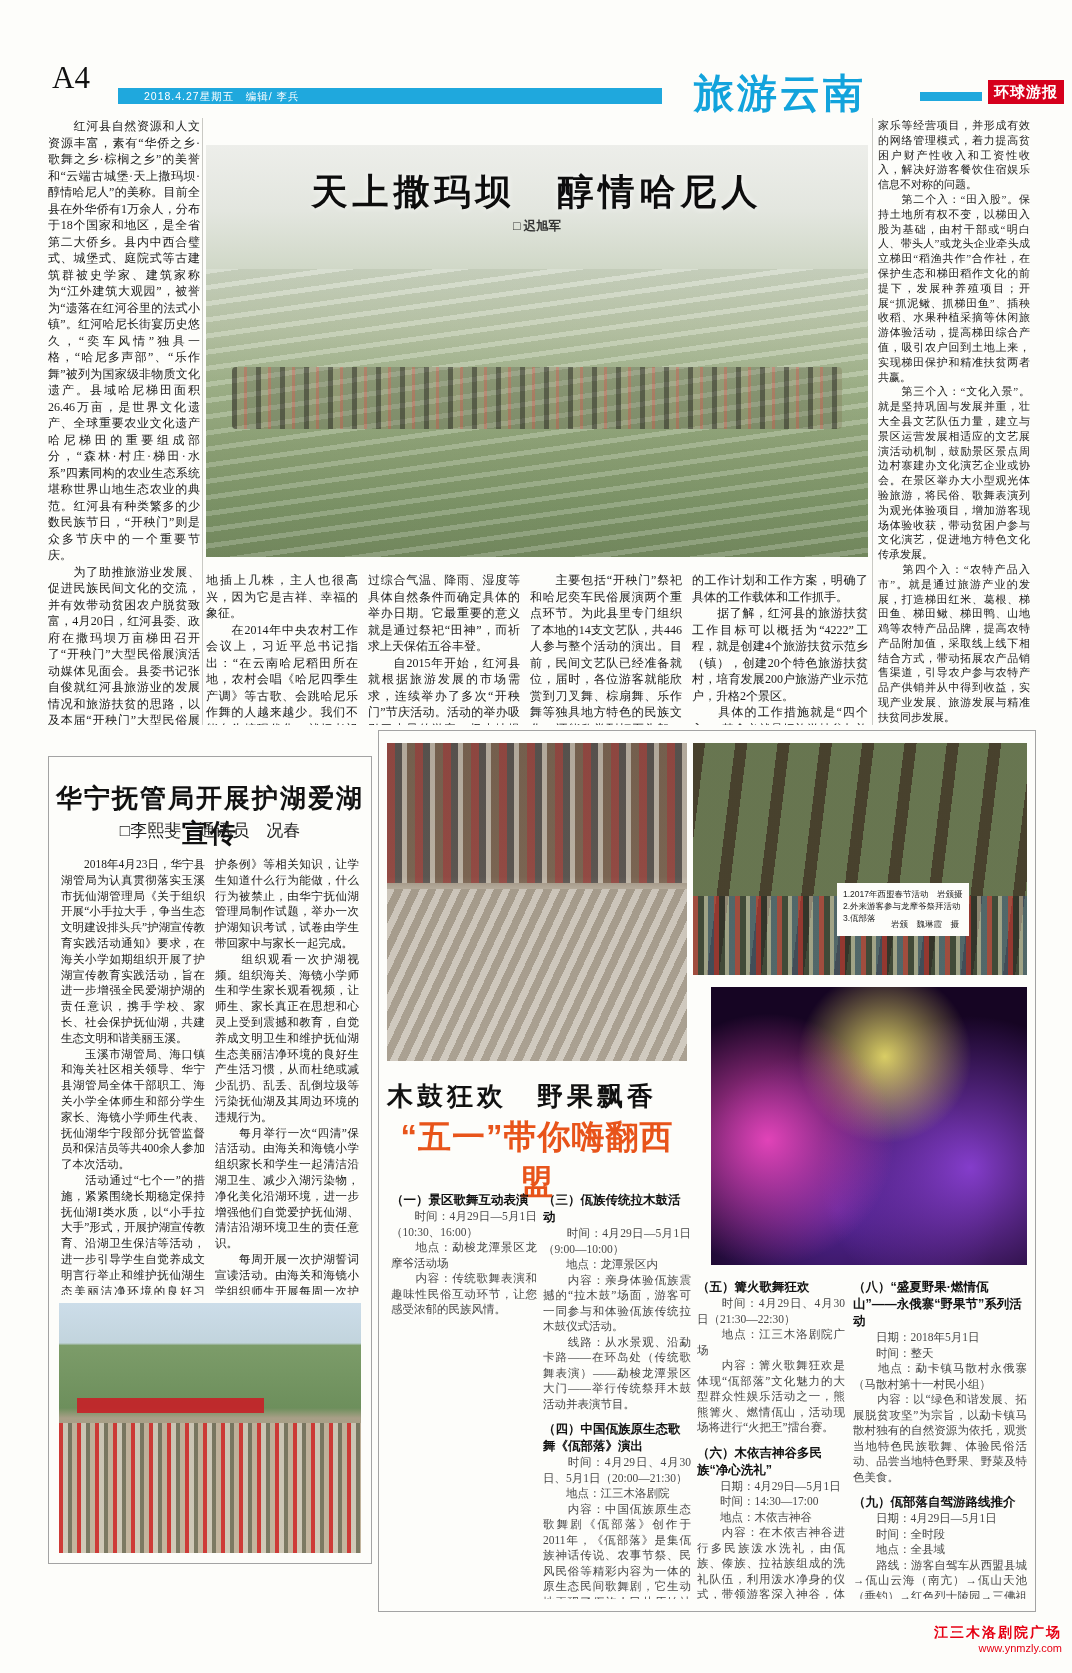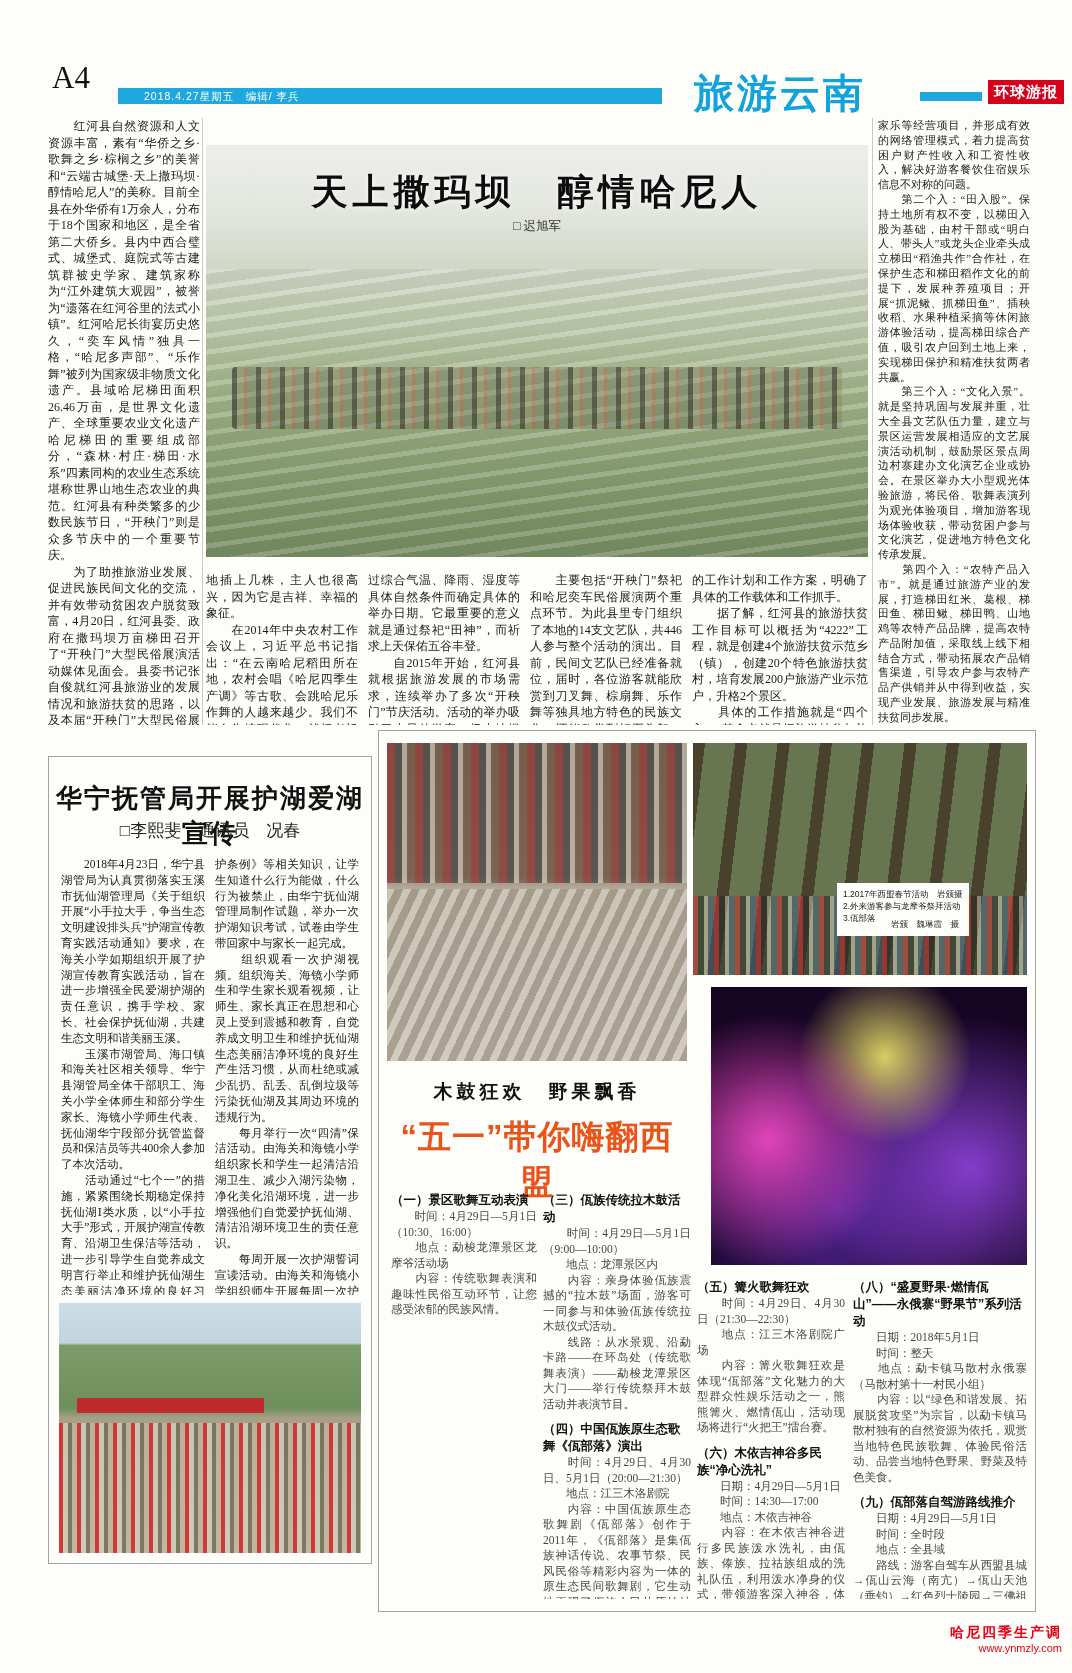--- a/index.html
+++ b/index.html
@@ -56,21 +56,21 @@
       background:repeating-linear-gradient(90deg,rgba(200,50,50,.6) 0 5px,rgba(40,45,40,.6) 5px 11px,
       rgba(230,220,200,.45) 11px 15px,rgba(60,90,130,.5) 15px 21px);filter:blur(.5px);}
   .stagephoto{background:
       radial-gradient(circle at 18% 55%,rgba(235,70,190,.95),rgba(235,70,190,0) 42%),
       radial-gradient(circle at 55% 25%,rgba(250,240,110,.85),rgba(250,240,110,0) 32%),
       radial-gradient(circle at 82% 65%,rgba(150,70,230,.85),rgba(150,70,230,0) 48%),
       radial-gradient(circle at 40% 80%,rgba(90,40,160,.9),rgba(90,40,160,0) 55%),#160523;}
   .capbox{background:#fdfdfa;font-size:8.5px;line-height:12px;color:#222;
           font-family:"Liberation Sans",sans-serif;padding:5px 4px 2px 6px;white-space:pre-line;}
   .capcredit{font-size:8.5px;text-align:right;color:#222;font-family:"Liberation Sans",sans-serif;padding-right:6px;}
-  .wakicker{font-size:19px;font-weight:bold;letter-spacing:4px;text-align:center;color:#111;
+  .wakicker{font-size:26px;font-weight:bold;letter-spacing:4px;color:#111;
             font-family:"Liberation Sans",sans-serif;}
   .watitle{font-size:33px;font-weight:bold;letter-spacing:1px;text-align:center;color:#e8541a;
            font-family:"Liberation Sans",sans-serif;}
   .ev-t{font-weight:bold;font-size:12.5px;line-height:17px;color:#111;font-family:"Liberation Sans",sans-serif;
         margin-top:9px;text-align:left;}
   .ev-b{font-size:11.5px;line-height:15.5px;color:#474747;text-align:justify;white-space:pre-line;}
   .poem{font-size:11.5px;line-height:16px;color:#333;white-space:pre-line;text-align:left;}
   
   .wm1{color:#e60113;font-weight:bold;font-size:14px;font-family:"Liberation Sans",sans-serif;letter-spacing:2px;}
   .wm2{color:#e60113;font-size:11px;font-family:"Liberation Sans",sans-serif;}
@@ -91,21 +91,21 @@
   <div class="abs col" style="left:48px;top:118px;width:152px;height:607px;">　　红河县自然资源和人文资源丰富，素有“华侨之乡·歌舞之乡·棕榈之乡”的美誉和“云端古城堡·天上撒玛坝·醇情哈尼人”的美称。目前全县在外华侨有1万余人，分布于18个国家和地区，是全省第二大侨乡。县内中西合璧式、城堡式、庭院式等古建筑群被史学家、建筑家称为“江外建筑大观园”，被誉为“遗落在红河谷里的法式小镇”。红河哈尼长街宴历史悠久，“奕车风情”独具一格，“哈尼多声部”、“乐作舞”被列为国家级非物质文化遗产。县域哈尼梯田面积26.46万亩，是世界文化遗产、全球重要农业文化遗产哈尼梯田的重要组成部分，“森林·村庄·梯田·水系”四素同构的农业生态系统堪称世界山地生态农业的典范。红河县有种类繁多的少数民族节日，“开秧门”则是众多节庆中的一个重要节庆。
 　　为了助推旅游业发展、促进民族民间文化的交流，并有效带动贫困农户脱贫致富，4月20日，红河县委、政府在撒玛坝万亩梯田召开了“开秧门”大型民俗展演活动媒体见面会。县委书记张自俊就红河县旅游业的发展情况和旅游扶贫的思路，以及本届“开秧门”大型民俗展演活动的筹备情况和与会媒体进行了通报和交流。
 　　“开秧门”是哈尼族村寨迎接播种的一种传统古朴的仪式，也称“伏施期”。开秧门当天，全村男女老少身着节日盛装来到田间，由“咪谷”栽下第一丛秧苗，随后大家一边唱着《栽秧山歌》一边互帮互助栽插秧苗。前来观光的游客若在农户的田</div>
   <div class="abs vline" style="left:202px;top:118px;height:607px;"></div>
 
   <div class="abs mainphoto" style="left:206px;top:145px;width:662px;height:412px;">
     <div class="terracetex"></div>
     <div class="crowdband"></div>
   </div>
   <div class="abs headline" style="left:206px;top:168px;width:662px;">天上撒玛坝　醇情哈尼人</div>
-  <div class="abs byline" style="left:206px;top:218px;width:662px;">□ 迟旭军</div>
+  <div class="abs byline" style="left:206px;top:218px;width:662px;font-weight:bold;">□ 迟旭军</div>
 
   <div class="abs col" style="left:206px;top:572px;width:152px;height:153px;">地插上几株，主人也很高兴，因为它是吉祥、幸福的象征。
 　　在2014年中央农村工作会议上，习近平总书记指出：“在云南哈尼稻田所在地，农村会唱《哈尼四季生产调》等古歌、会跳哈尼乐作舞的人越来越少。我们不能名为搞现代化，就把老祖宗的好东西弄丢了！”为贯彻落实习近平总书记的讲话精神，自2015年开始，红河县每年都会在阿扎河乡普春村委会举办“开秧门”大型民俗展演活动，进一步挖掘、整理、传承红河县哈尼族多声部民歌，助推红河县民族民间文化大发展、大繁荣，为红河县与全国全省全州同步全面建成小康社会提供了坚强的文化支撑。
 　　“开秧门”的哈尼语叫做“卡秋棚”，举办日期由村中德高望重的“咪谷”根据农时节令的变化，通</div>
   <div class="abs col" style="left:368px;top:572px;width:152px;height:153px;">过综合气温、降雨、湿度等具体自然条件而确定具体的举办日期。它最重要的意义就是通过祭祀“田神”，而祈求上天保佑五谷丰登。
 　　自2015年开始，红河县就根据旅游发展的市场需求，连续举办了多次“开秧门”节庆活动。活动的举办吸引了大量的游客，极大地提升了红河县的知名度和美誉度。同时也受到了中央交响乐团以关峡团长为代表的一批老艺术家的高度关注。其中“四季生产调”就是最大的关注点。哈尼族多声部音乐是哈尼族祖先在梯田耕作中创造并流传下来的，以歌颂劳动、祈福丰收、赞美爱情为主要内容，通过唱、跳、弹等艺术表现形式展现哈尼族的日常生活。哈尼“多声部”如今已传唱有8个声部，是迄今发现的民歌中声部最多的特例。</div>
   <div class="abs col" style="left:530px;top:572px;width:152px;height:153px;">　　主要包括“开秧门”祭祀和哈尼奕车民俗展演两个重点环节。为此县里专门组织了本地的14支文艺队，共446人参与整个活动的演出。目前，民间文艺队已经准备就位，届时，各位游客就能欣赏到刀叉舞、棕扇舞、乐作舞等独具地方特色的民族文化，还能欣赏到打石头架、奕车恋情等独特的民族风情。同时，为了最大限度地保持活动的原生态，活动的展演场地选在了撒玛坝梯田景区，这也是中国连片面积最大的哈尼梯田。参演的文艺队主要通过重复往日的开秧门仪式，来展现传统的民族习俗和文化。
 　　见面会上，张书记还对红河县的旅游扶贫项目做了重点介绍和阐述。目前，红河县已经被列为省级旅游扶贫示范县，制订了详细</div>
   <div class="abs col" style="left:692px;top:572px;width:176px;height:153px;">的工作计划和工作方案，明确了具体的工作载体和工作抓手。
 　　据了解，红河县的旅游扶贫工作目标可以概括为“4222”工程，就是创建4个旅游扶贫示范乡（镇），创建20个特色旅游扶贫村，培育发展200户旅游产业示范户，升格2个景区。
@@ -204,17 +204,17 @@
       <div class="ev-t">（九）佤部落自驾游路线推介</div>
       <div class="ev-b">　　日期：4月29日—5月1日
 　　时间：全时段
 　　地点：全县域
 　　路线：游客自驾车从西盟县城→佤山云海（南亢）→佤山天池（垂钓）→红色烈士陵园→三佛祖遗址→永俄湖→高山草甸→娜妥坝（中缅边境游）→永俄寨（自驾营地）入住农家客栈，感受原始部落风情。</div>
 
     </div>
   </div>
 
   <div class="abs" style="left:880px;top:1624px;width:182px;text-align:right;">
-    <div class="wm1">哈尼四季生产调</div>
+    <div class="wm1">江三木洛剧院广场</div>
     <div class="wm2">www.ynmzly.com</div>
   </div>
 
 </div>
 
 </body></html>

